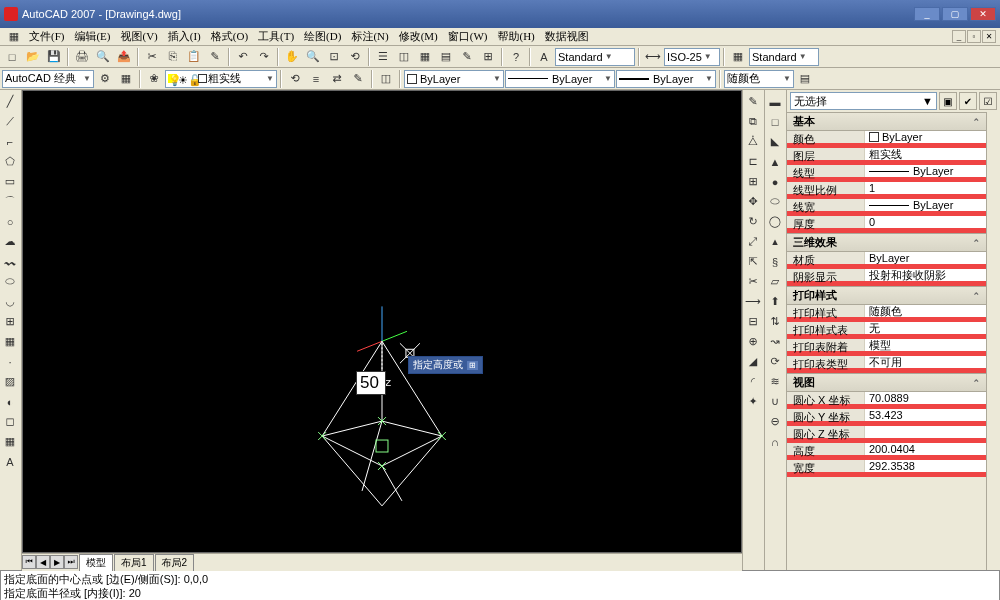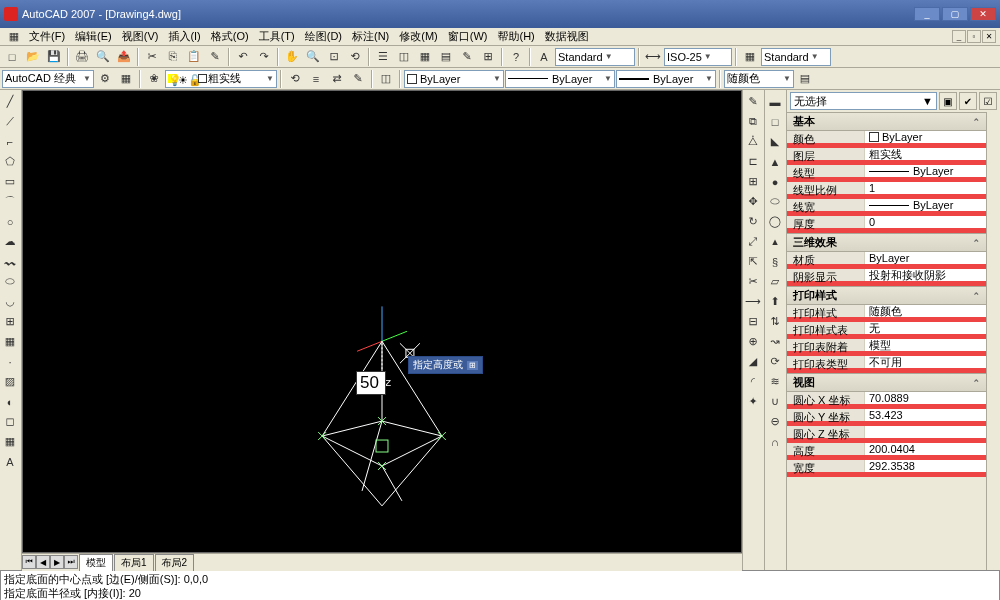--- a/index.html
+++ b/index.html
@@ -4,21 +4,21 @@
 <style>
 * { box-sizing: border-box; margin: 0; padding: 0; font-family: "Microsoft YaHei", SimSun, Arial, sans-serif; }
 body { width: 1000px; height: 600px; background: #d4d0c8; overflow: hidden; font-size: 11px; }
 .titlebar { height: 28px; background: linear-gradient(to bottom, #5a7bb8, #3a5b98); color: white; display: flex; align-items: center; padding: 0 4px; }
 .titlebar .icon { width: 14px; height: 14px; background: #d22; margin-right: 4px; border-radius: 2px; }
 .titlebar .title { flex: 1; font-size: 11px; }
 .titlebar .winbtns { display: flex; gap: 2px; }
 .titlebar .winbtn { width: 26px; height: 14px; background: #6a8bc8; border: 1px solid #4a6ba8; display: flex; align-items: center; justify-content: center; font-size: 9px; }
 .titlebar .winbtn.close { background: #c44; }
 .menubar { height: 18px; background: #ece9d8; border-bottom: 1px solid #aca899; display: flex; align-items: center; padding: 0 4px; font-size: 11px; }
-.menubar .menuitem { padding: 1px 5px; cursor: default; }
+.menubar .menuitem { padding: 1px 5px; cursor: default; font-family: Liberation Serif, serif; }
 .menubar .winctrl { margin-left: auto; display: flex; gap: 1px; }
 .menubar .winctrl span { width: 14px; height: 13px; border: 1px solid #aca899; background: #ece9d8; font-size: 8px; display: flex; align-items: center; justify-content: center; }
 .toolbar-row { height: 22px; background: #ece9d8; border-bottom: 1px solid #aca899; display: flex; align-items: center; padding: 0 2px; gap: 1px; }
 .tbtn { width: 20px; height: 19px; border: 1px solid transparent; display: flex; align-items: center; justify-content: center; font-size: 11px; color: #333; }
 .tsep { width: 2px; height: 18px; border-left: 1px solid #aca899; border-right: 1px solid #fff; margin: 0 2px; }
 .tcombo { height: 18px; border: 1px solid #7f9db9; background: white; font-size: 11px; padding: 0 2px; display: flex; align-items: center; }
 .tcombo .dd { margin-left: 2px; font-size: 8px; color: #555; }
 .main { display: flex; height: 480px; }
 .left-tb { width: 22px; background: #ece9d8; border-right: 1px solid #aca899; display: flex; flex-direction: column; padding-top: 2px; gap: 1px; }
 .left-tb .tbtn { width: 20px; height: 19px; }
@@ -118,21 +118,21 @@
   <div class="tsep"></div>
   <div class="tbtn">?</div>
   <div class="tsep"></div>
   <div class="tbtn">A</div>
   <div class="tcombo" style="width:80px">
       <span>Standard</span>
       <span class="dd">▼</span>
     </div>
   <div class="tsep"></div>
   <div class="tbtn">⟷</div>
-  <div class="tcombo" style="width:68px">
+  <div class="tcombo" style="width:56px">
       <span>ISO-25</span>
       <span class="dd">▼</span>
     </div>
   <div class="tsep"></div>
   <div class="tbtn">▦</div>
   <div class="tcombo" style="width:70px">
       <span>Standard</span>
       <span class="dd">▼</span>
     </div>
 </div>

